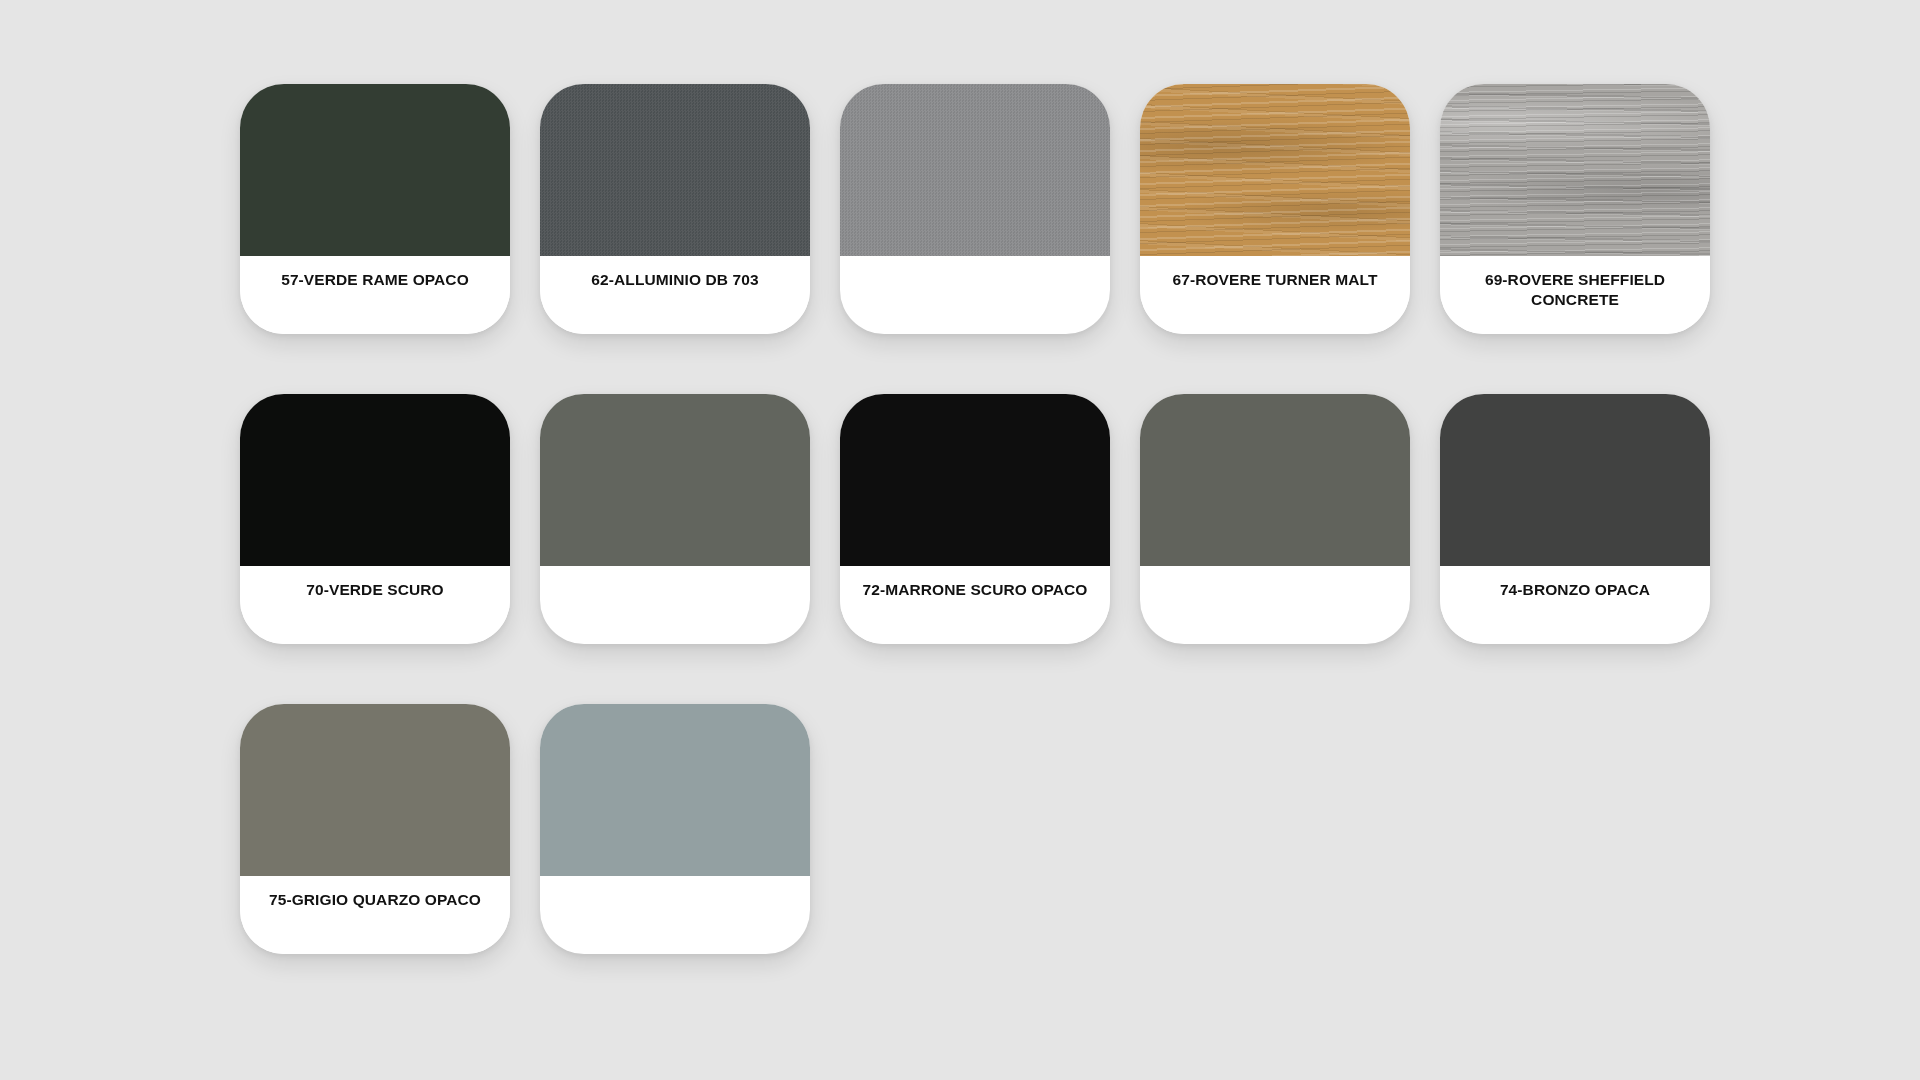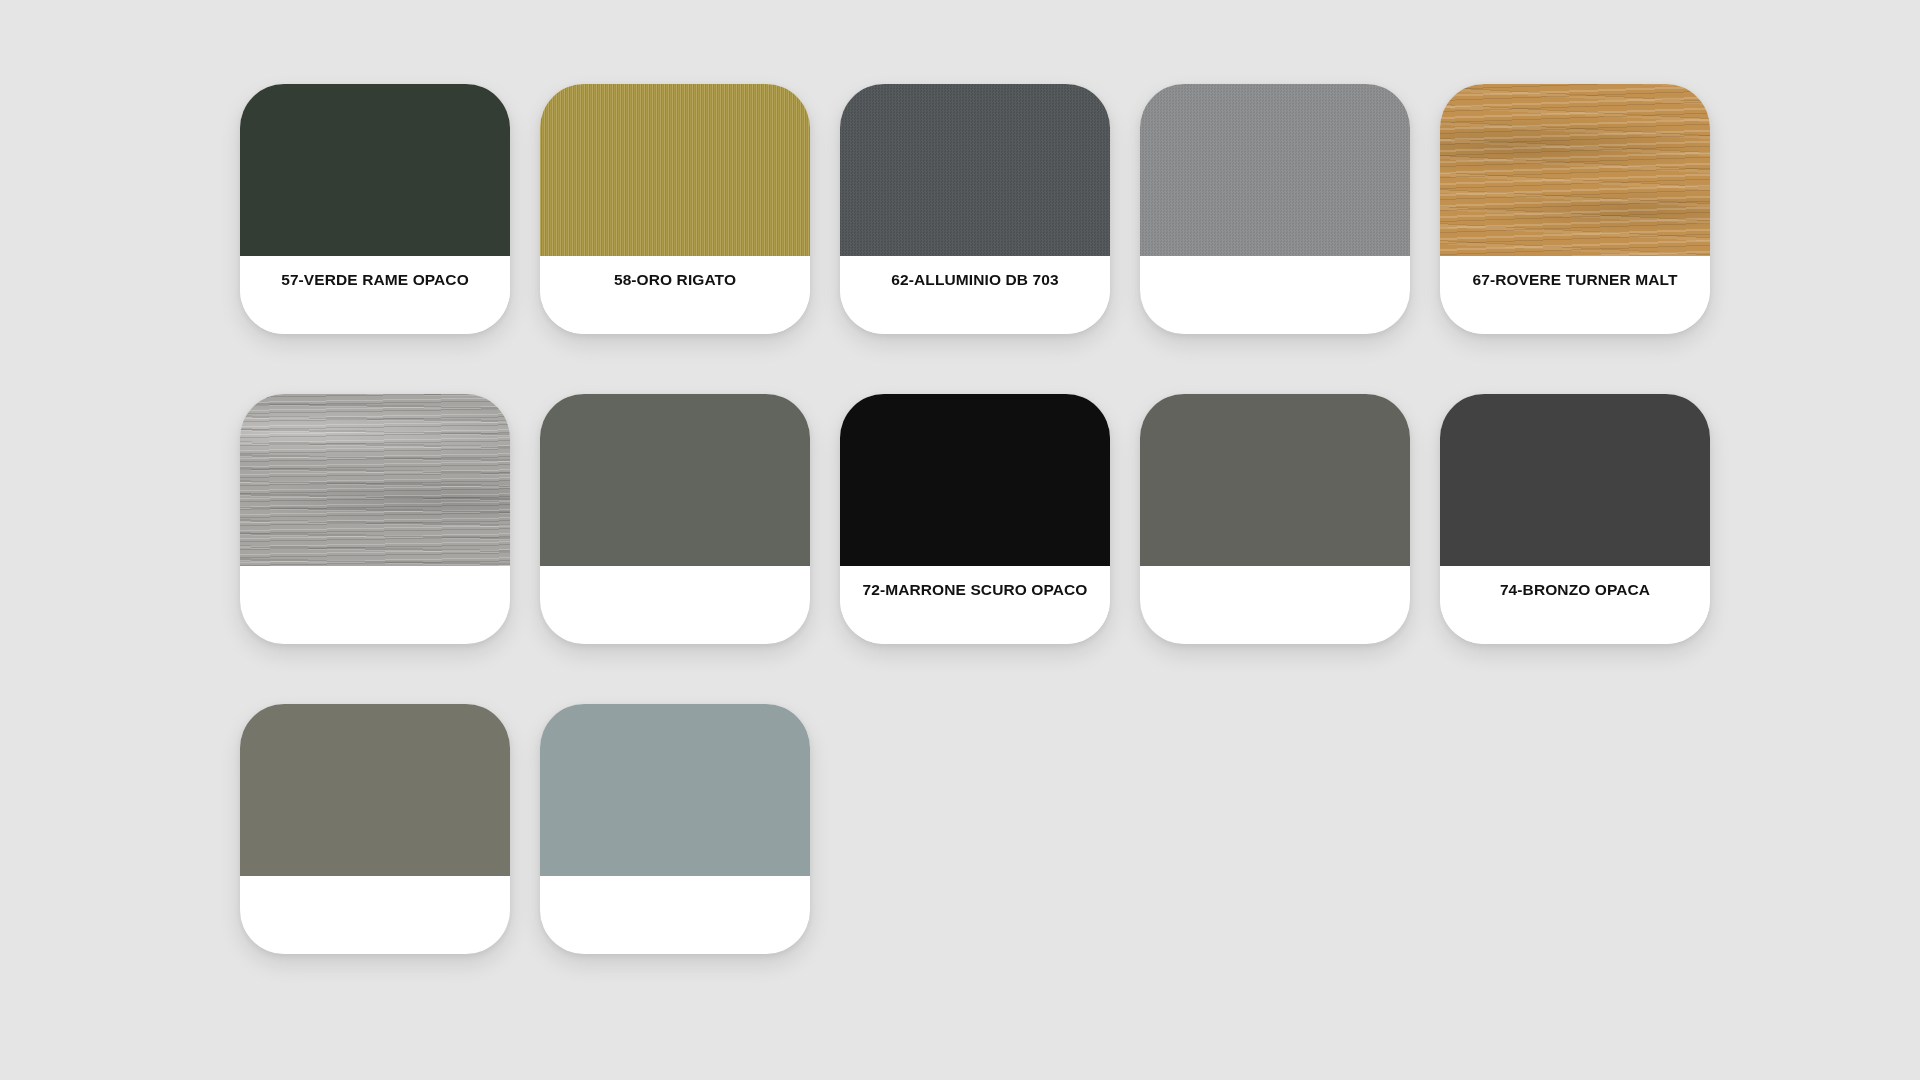--- a/index.html
+++ b/index.html
@@ -169,42 +169,45 @@
 <body style="background: rgb(229, 229, 229);">
 
 <main id="swatch-grid">
     <div class="swatch-card">
       <div class="swatch-color" style="background-color: rgb(51, 61, 51);"></div>
       <div class="swatch-label">
         <span class="swatch-label-text">57-VERDE RAME OPACO</span>
       </div>
     </div>
     <div class="swatch-card">
-      <div class="swatch-color tex-brushed" style="background-color: rgb(168, 148, 63);"></div>
-      <div class="swatch-label">
-        <span class="swatch-label-text">58-ORO RIGATO</span>
-      </div>
-    </div>
-    <div class="swatch-card">
       <div class="swatch-color tex-speckle" style="background-color: rgb(79, 84, 86);"></div>
       <div class="swatch-label">
         <span class="swatch-label-text">62-ALLUMINIO DB 703</span>
       </div>
     </div>
     <div class="swatch-card">
       <div class="swatch-color tex-speckle" style="background-color: rgb(139, 140, 142);"></div>
     </div>
     <div class="swatch-card">
       <div class="swatch-color tex-grain" style="background-color: rgb(194, 145, 79);"></div>
       <div class="swatch-label">
         <span class="swatch-label-text">67-ROVERE TURNER MALT</span>
       </div>
     </div>
     <div class="swatch-card">
       <div class="swatch-color tex-stone" style="background-color: rgb(167, 165, 162);"></div>
+      <div class="swatch-label">
+        <span class="swatch-label-text">69-ROVERE SHEFFIELD CONCRETE</span>
+      </div>
+    </div>
+    <div class="swatch-card">
+      <div class="swatch-color" style="background-color: rgb(12, 13, 12);"></div>
+      <div class="swatch-label">
+        <span class="swatch-label-text">70-VERDE SCURO</span>
+      </div>
     </div>
     <div class="swatch-card">
       <div class="swatch-color" style="background-color: rgb(98, 101, 94);"></div>
     </div>
     <div class="swatch-card">
       <div class="swatch-color" style="background-color: rgb(14, 14, 14);"></div>
       <div class="swatch-label">
         <span class="swatch-label-text">72-MARRONE SCURO OPACO</span>
       </div>
     </div>
@@ -212,17 +215,20 @@
       <div class="swatch-color" style="background-color: rgb(97, 99, 92);"></div>
     </div>
     <div class="swatch-card">
       <div class="swatch-color" style="background-color: rgb(65, 66, 65);"></div>
       <div class="swatch-label">
         <span class="swatch-label-text">74-BRONZO OPACA</span>
       </div>
     </div>
     <div class="swatch-card">
       <div class="swatch-color" style="background-color: rgb(118, 117, 106);"></div>
+      <div class="swatch-label">
+        <span class="swatch-label-text">75-GRIGIO QUARZO OPACO</span>
+      </div>
     </div>
     <div class="swatch-card">
       <div class="swatch-color" style="background-color: rgb(147, 160, 162);"></div>
     </div>
   </main>
 
 </body></html>

